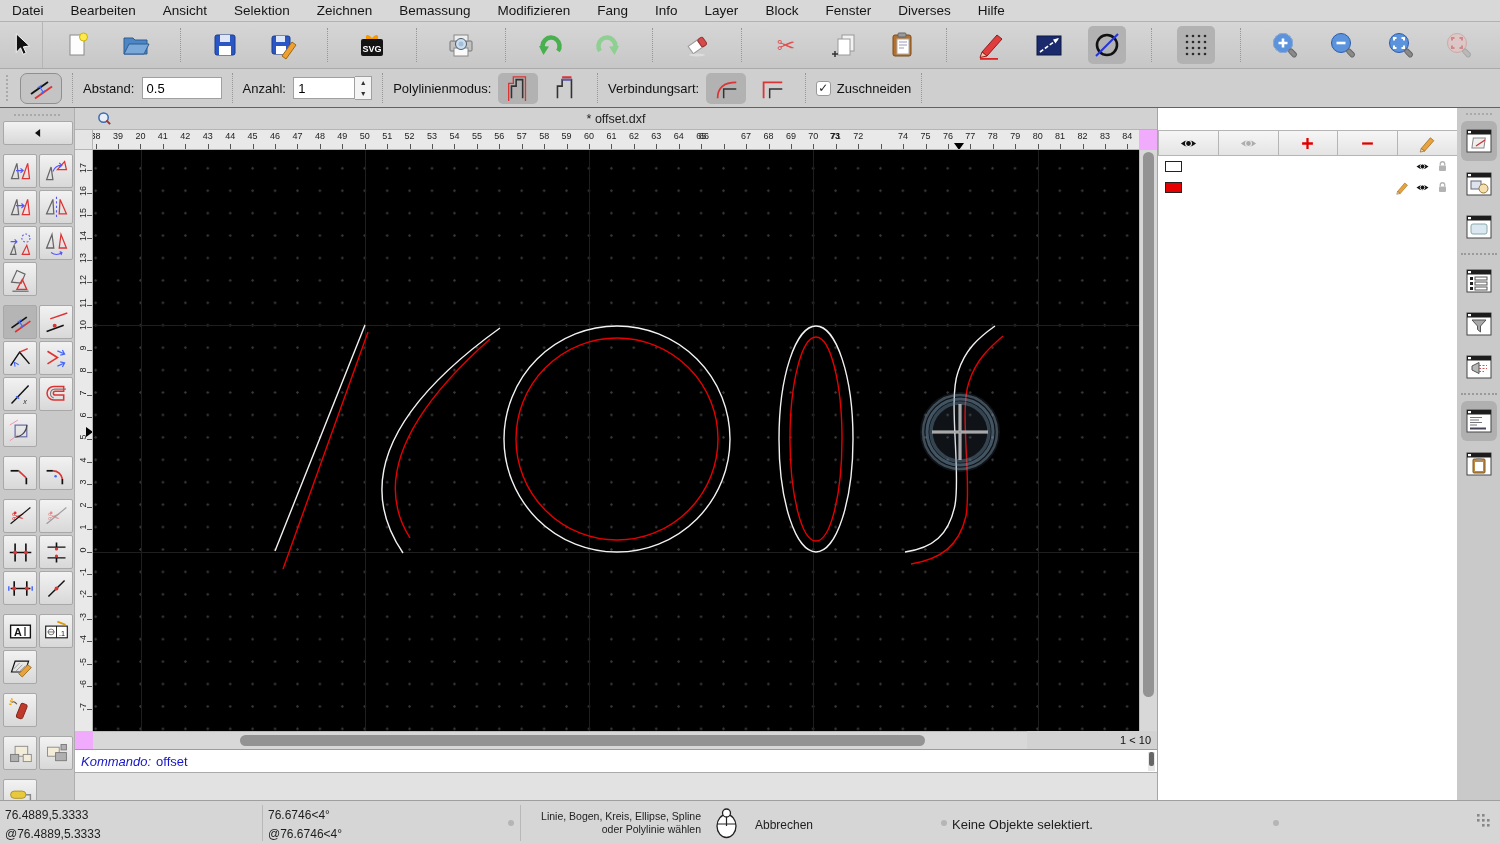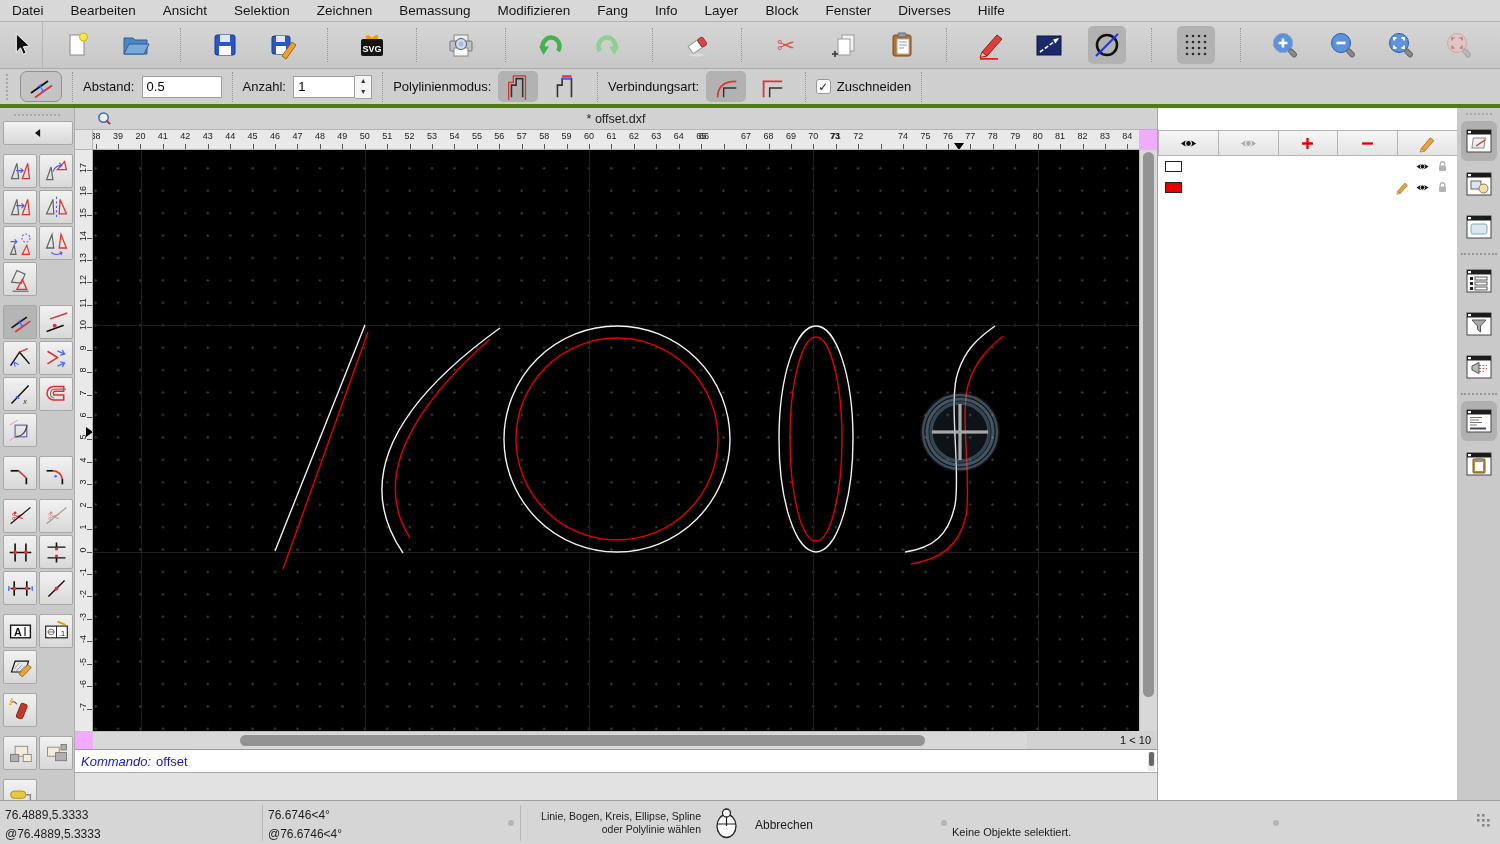--- a/index.html
+++ b/index.html
@@ -18,21 +18,21 @@
   #pointer-seg { width:75px; height:100%; border-right:1px solid #b5b5b5; display:flex; align-items:center; justify-content:center; }
   #toolbar-items { display:flex; align-items:center; padding-left:14px;gap:16px; }
   .tb-btn { width:38px; height:38px; border:none; background:transparent; display:flex;
     align-items:center; justify-content:center; margin:0 2px; }
   .tb-btn.active { background:#b2b2b2; border-radius:5px; }
   .tb-divider { width:1px; height:34px; border-left:1px dotted #979797; margin:0 7px; }
   .icon { display:inline-flex; }
 
   
   #optionsbar { left:0; top:69px; width:1500px; height:39px; background:#cfcfcf;
-    border-bottom:4px solid #4d7c0f; display:flex; align-items:center; font-size:13px; color:#111; }
+    border-bottom:1px solid #4d7c0f; display:flex; align-items:center; font-size:13px; color:#111; }
   .opt-divider { width:1px; height:30px; border-left:1px dotted #979797; margin:0 10px; }
   .opt-handle { width:6px; height:26px; border-left:2px dotted #a9a9a9; margin-left:6px; }
   .opt-tool-btn { width:42px; height:31px; border:1.5px solid #8f8f8f; border-radius:7px;
     background:#c4c4c4; display:flex; align-items:center; justify-content:center; margin-left:8px; }
   .opt-input { width:80px; height:22px; border:1px solid #a0a0a0; background:#fff; font-size:13px;
     padding:0 4px; font-family:inherit; }
   .opt-input.small { width:62px; }
   .spinner { width:17px; height:24px; background:#fff; border:1px solid #a0a0a0; border-left:none;
     display:flex; flex-direction:column; }
   .spin-btn { flex:1; font-size:7px; line-height:10px; text-align:center; color:#333; background:#f4f4f4; border:none; }
@@ -980,21 +980,21 @@
   <div id="sb-hint-text">Linie, Bogen, Kreis, Ellipse, Spline oder Polylinie wählen</div>
   <span class="icon" style="position:absolute;left:714px;top:6px">
     <svg width="25" height="32" viewBox="0 0 25 32">
       <ellipse cx="12.5" cy="19" rx="9.5" ry="11.5" fill="#fff" stroke="#222" stroke-width="1.3"></ellipse>
       <path d="M12.5 8 v11 M3.2 17 h18.6" stroke="#222" stroke-width="1.2" fill="none"></path>
       <circle cx="12.5" cy="6" r="4" fill="#fff" stroke="#222" stroke-width="1.3"></circle>
     </svg>
   </span>
   <span class="sb-line" style="left:755px;top:17px">Abbrechen</span>
   <span class="sb-dot" style="left:941px;top:19px"></span>
-  <span class="sb-line" style="left:952px;top:25px;font-size:11px">Keine Objekte selektiert.</span>
+  <span class="sb-line" style="left:952px;top:16px;font-size:13px">Keine Objekte selektiert.</span>
   <span class="sb-dot" style="left:1273px;top:19px"></span>
   <span class="icon" style="position:absolute;left:1476px;top:12px;opacity:.6">
     <svg width="14" height="14" viewBox="0 0 14 14">
         <g fill="#555">
           <rect x="1" y="1" width="2.6" height="2.6"></rect>
           <rect x="6" y="1" width="2.6" height="2.6"></rect>
           <rect x="1" y="6" width="2.6" height="2.6"></rect>
           <rect x="6" y="6" width="2.6" height="2.6"></rect>
           <rect x="11" y="6" width="2.6" height="2.6"></rect>
           <rect x="6" y="11" width="2.6" height="2.6"></rect>

